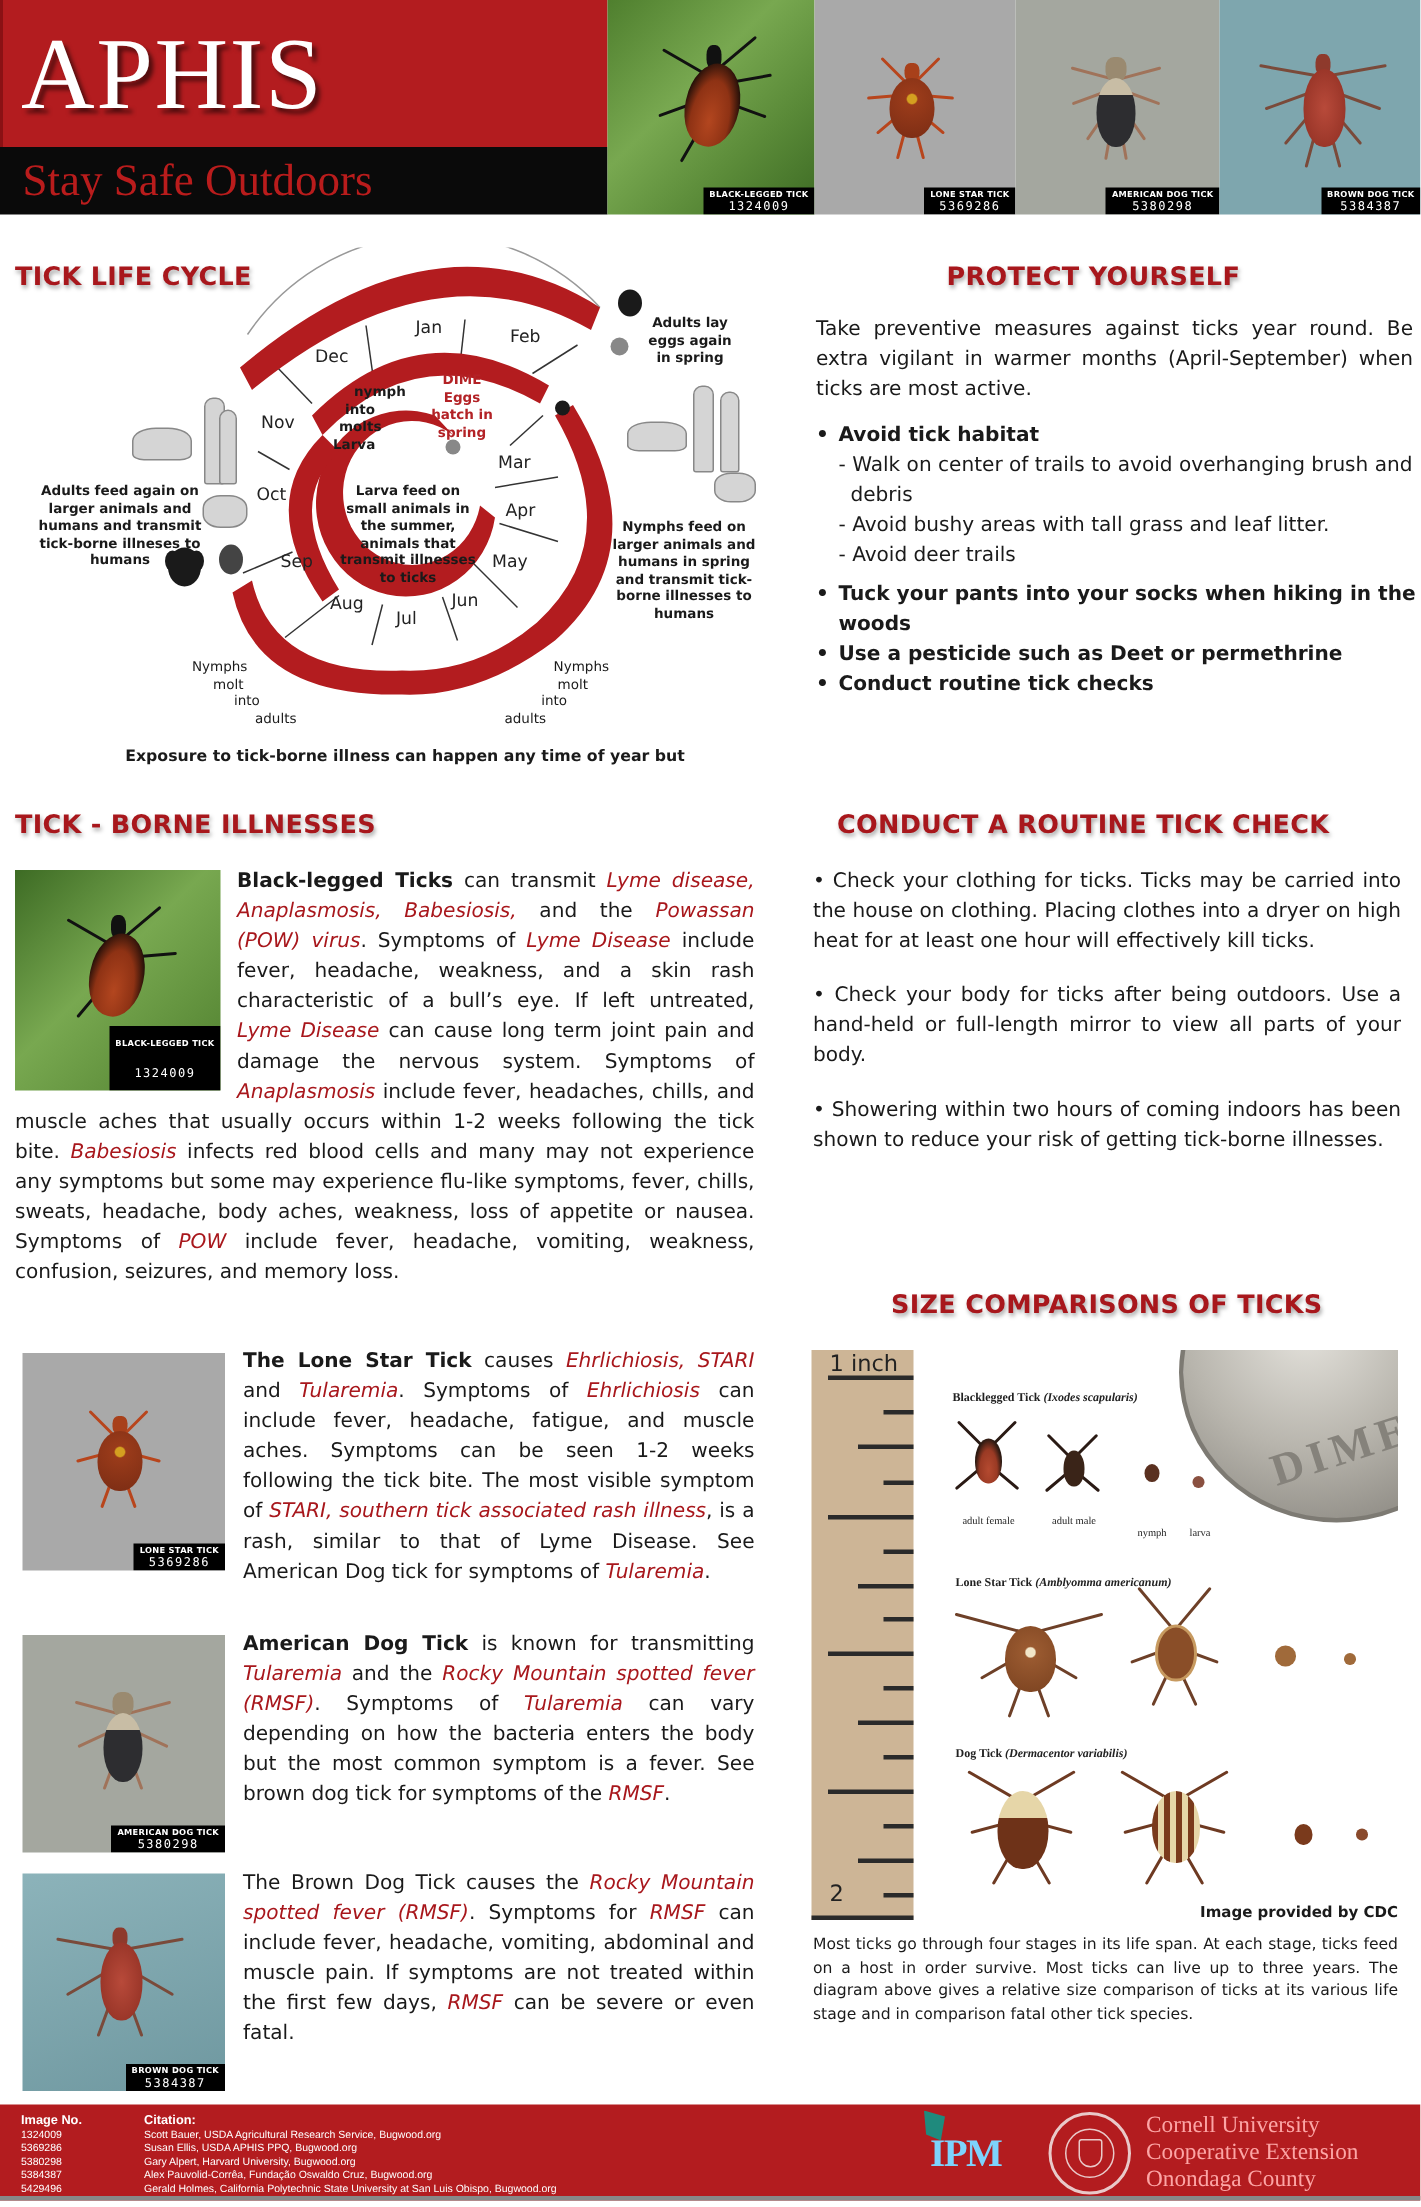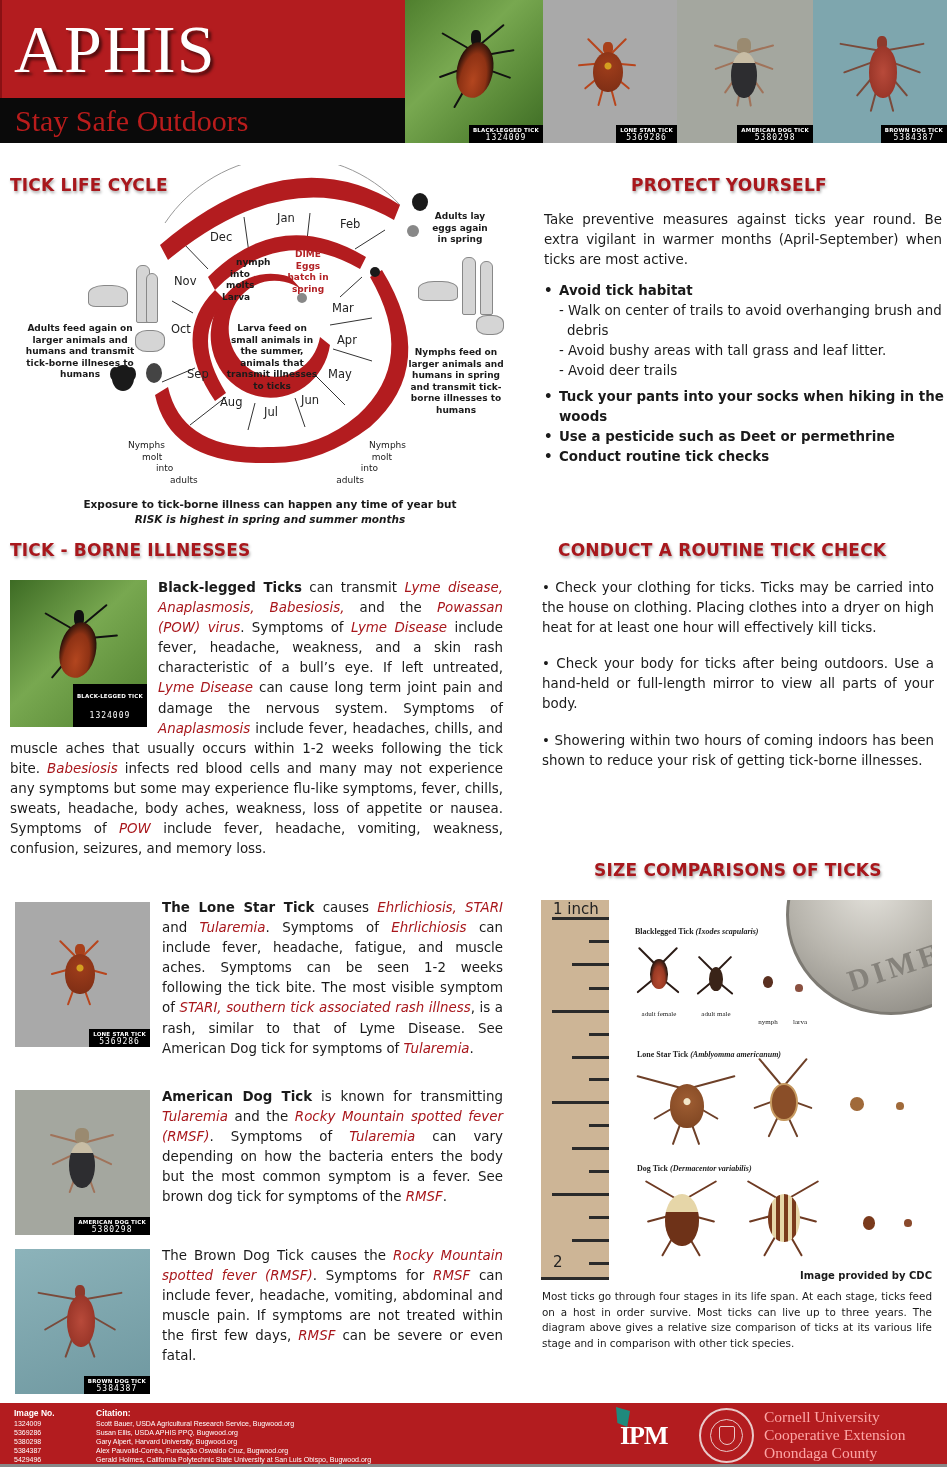--- a/index.html
+++ b/index.html
@@ -73,21 +73,21 @@
   .species-label i { font-style: italic; }
   .stage-label { position: absolute; font-family: "Liberation Serif", "DejaVu Serif", serif; font-size: 7px; color: #222; text-align: center; line-height: 8px; }
   .cdc { position: absolute; right: 0; top: 370px; font-size: 10px; font-weight: bold; }
   .size-desc { position: absolute; left: 542px; top: 1289px; width: 390px; font-size: 10.4px; line-height: 15.5px; text-align: justify; }
 
   
   .footer { position: absolute; left: 0; top: 1403px; width: 947px; height: 64px; background: #b31c1f; border-bottom: 3px solid #888; }
   .cit-col { position: absolute; top: 5px; font-size: 7px; color: #ffffff; line-height: 9px; font-family: "Liberation Sans", sans-serif; }
   .cit-col .hd { font-size: 8.5px; font-weight: bold; line-height: 11px; }
   .ipm { position: absolute; left: 612px; top: 4px; width: 60px; height: 56px; }
-  .ipm-text { position: absolute; left: 8px; top: 14px; font-family: "Liberation Serif", serif; font-size: 26px; font-weight: bold; color: #ffffff; letter-spacing: -1px; }
+  .ipm-text { position: absolute; left: 8px; top: 14px; font-family: "Liberation Serif", serif; font-size: 26px; font-weight: bold; color: #7dd3fc; letter-spacing: -1px; }
   .seal { position: absolute; left: 699px; top: 5px; width: 55px; height: 55px; border-radius: 50%; border: 2px solid #e9c9c9; }
   .seal .inner { position: absolute; left: 9px; top: 9px; width: 33px; height: 33px; border-radius: 50%; border: 1.5px solid #e9c9c9; }
   .seal .shield { position: absolute; left: 18px; top: 16px; width: 16px; height: 19px; border: 1.5px solid #e9c9c9; border-radius: 2px 2px 8px 8px; }
   .cornell { position: absolute; left: 764px; top: 5px; font-family: "Liberation Serif", "DejaVu Serif", serif; font-size: 15.5px; line-height: 18px; color: #fca5a5; }
 </style>
 </head>
 <body>
 
 <div class="header">
   <div class="title-block">
@@ -267,21 +267,20 @@
   </div>
   <div style="position:absolute;left:476px;top:150px;width:28px;height:20px;background:#d5d5d5;border:1px solid #888;border-radius:40%;"></div>
 
   <div style="position:absolute;left:112px;top:200px;width:22px;height:26px;background:#1a1a1a;border-radius:50%;box-shadow:-8px -4px 0 -6px #1a1a1a,8px -4px 0 -6px #1a1a1a;"></div>
   <div style="position:absolute;left:146px;top:198px;width:16px;height:20px;background:#444;border-radius:50%;"></div>
   <div style="position:absolute;left:412px;top:28px;width:16px;height:18px;background:#1a1a1a;border-radius:50%;"></div>
   <div style="position:absolute;left:370px;top:102px;width:10px;height:10px;background:#1a1a1a;border-radius:50%;"></div>
 
   <div class="lc-foot">
     <div>Exposure to tick-borne illness can happen any time of year but</div>
-    <div class="it">RISK is highest in spring and summer months</div>
   </div>
 </div>
 
 <div class="sec-title" style="left:631px;top:175px;">PROTECT YOURSELF</div>
 <div class="protect">
   <p class="intro">Take preventive measures against ticks year round. Be extra vigilant in warmer months (April-September) when ticks are most active.</p>
   <ul class="plist">
     <li class="b">
       <span>Avoid tick habitat</span>
       <div class="sub">
@@ -493,21 +492,21 @@
   </div>
   <div class="tick" style="left:316px;top:310px;width:24px;height:24px;">
     <div class="body" style="left:6px;top:6px;width:12px;height:14px;background:#7a3a1c;"></div>
   </div>
   <div class="tick" style="left:360px;top:316px;width:14px;height:14px;">
     <div class="body" style="left:3px;top:3px;width:8px;height:8px;background:#8a4a2c;"></div>
   </div>
 
   <div class="cdc">Image provided by CDC</div>
 </div>
-<div class="size-desc">Most ticks go through four stages in its life span. At each stage, ticks feed on a host in order survive. Most ticks can live up to three years. The diagram above gives a relative size comparison of ticks at its various life stage and in comparison with other tick species.</div>
+<div class="size-desc">Most ticks go through four stages in its life span. At each stage, ticks feed on a host in order survive. Most ticks can live up to three years. The diagram above gives a relative size comparison of ticks at its various life stage and in comparison fatal other tick species.</div>
 
 <div class="footer">
   <div class="cit-col" style="left:14px;">
     <div class="hd">Image No.</div>
     <div>1324009</div>
     <div>5369286</div>
     <div>5380298</div>
     <div>5384387</div>
     <div>5429496</div>
   </div>

